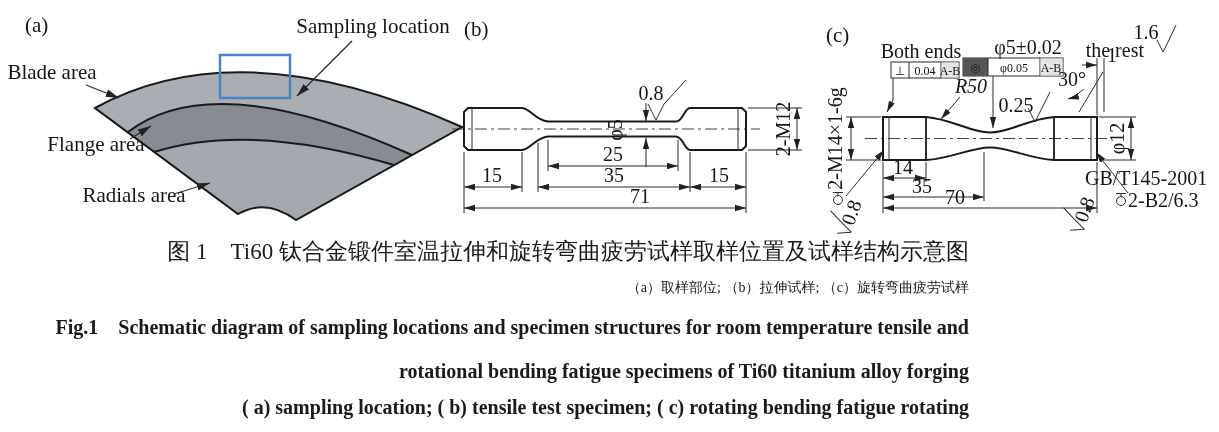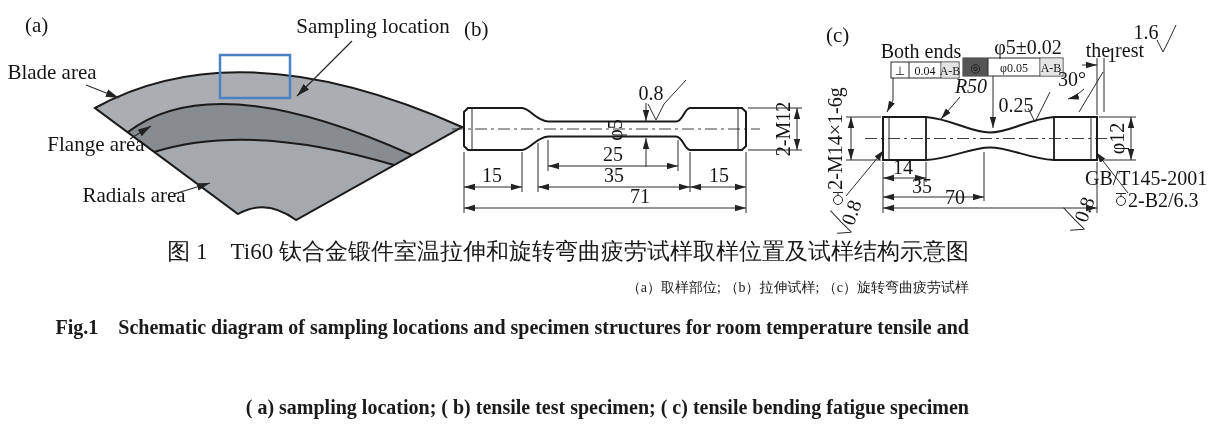--- a/index.html
+++ b/index.html
@@ -204,15 +204,16 @@
     <text class="dt" x="922" y="193" text-anchor="middle">35</text>
 
     <line class="thin" x1="883" y1="208" x2="1097" y2="208" marker-start="url(#aS)" marker-end="url(#aE)"></line>
     <text class="dt" x="955" y="204" text-anchor="middle">70</text>
   </g>
 </svg>
 
 <div class="cap cap-zh1">图 1　Ti60 钛合金锻件室温拉伸和旋转弯曲疲劳试样取样位置及试样结构示意图</div>
 <div class="cap cap-zh2">（a）取样部位; （b）拉伸试样; （c）旋转弯曲疲劳试样</div>
 <div class="cap cap-en cap-en1">Fig.1　Schematic diagram of sampling locations and specimen structures for room temperature tensile and</div>
-<div class="cap cap-en cap-en3">( a)  sampling location; ( b)  tensile test specimen; ( c)  tensile bending fatigue specimen</div>
+<div class="cap cap-en cap-en2">rotational bending fatigue specimens of Ti60 titanium alloy forging</div>
+<div class="cap cap-en cap-en3">( a)  sampling location; ( b)  tensile test specimen; ( c)  rotating bending fatigue rotating</div>
 
 </div>
 
 </body></html>

